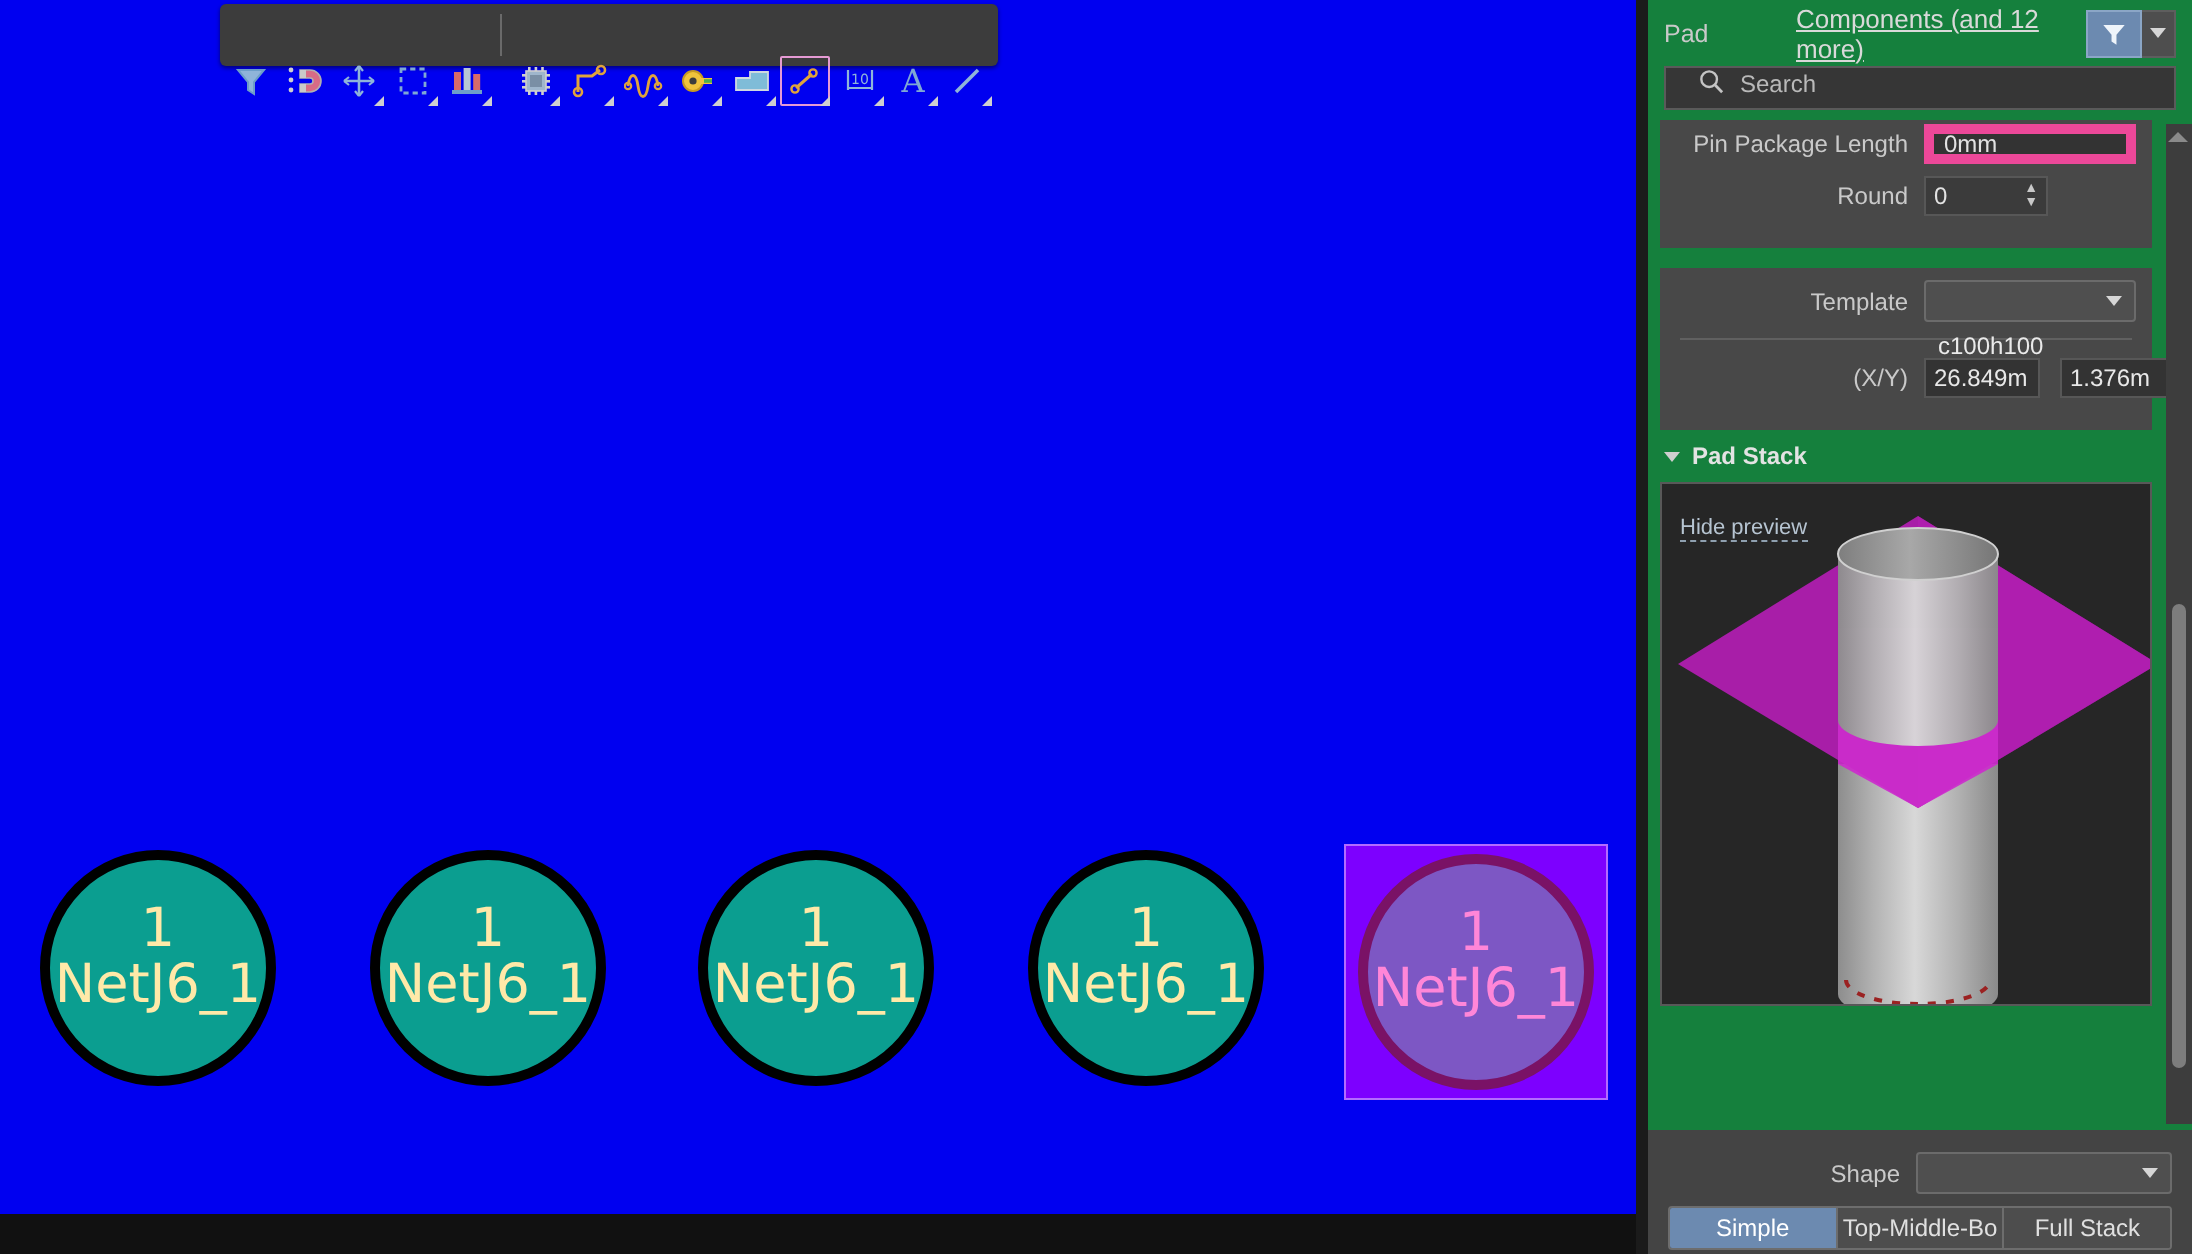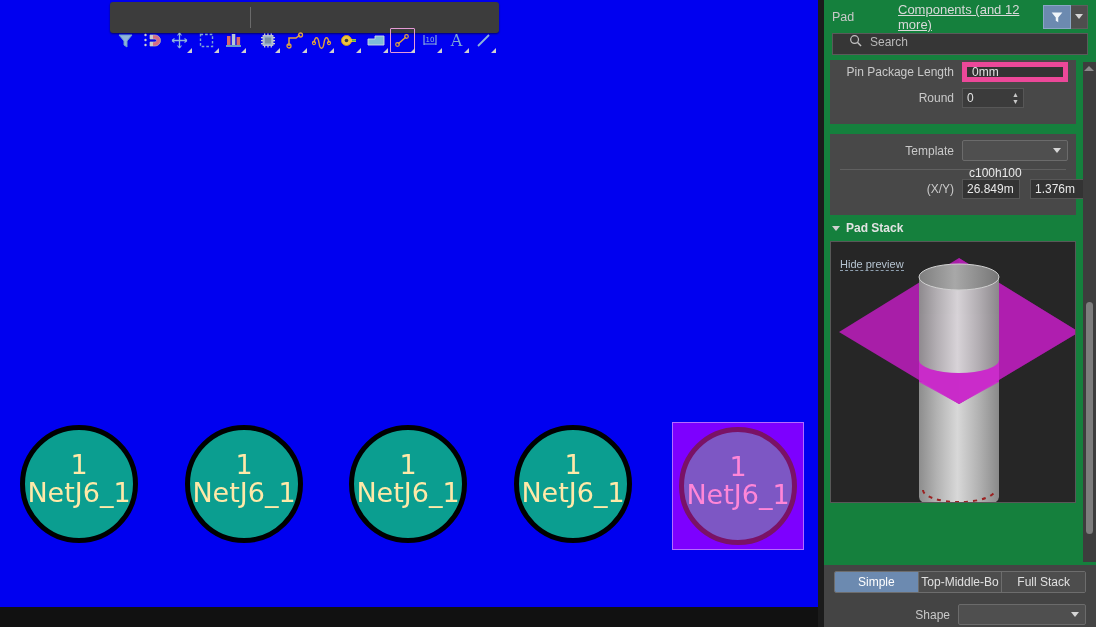--- a/index.html
+++ b/index.html
@@ -540,31 +540,31 @@
         <div style="height:14px"></div>
       </div>
     </div>
 
     <div class="vscroll-track">
       <div class="vscroll-thumb"></div>
     </div>
     <div class="vscroll-up"></div>
 
     <div id="bottom">
-      <div id="seg">
-        <div class="seg-b active">Simple</div>
-        <div class="seg-b">Top-Middle-Bo</div>
-        <div class="seg-b">Full Stack</div>
-      </div>
       <div id="shape-row">
         <div class="flabel">Shape</div>
         <div class="fcombo">
           <span class="cv">
             <span class="dot"></span>
             <span>Round</span>
           </span>
           <span class="caret"></span>
         </div>
       </div>
+      <div id="seg">
+        <div class="seg-b active">Simple</div>
+        <div class="seg-b">Top-Middle-Bo</div>
+        <div class="seg-b">Full Stack</div>
+      </div>
     </div>
 
   </div>
 </div>
 
 </body></html>

